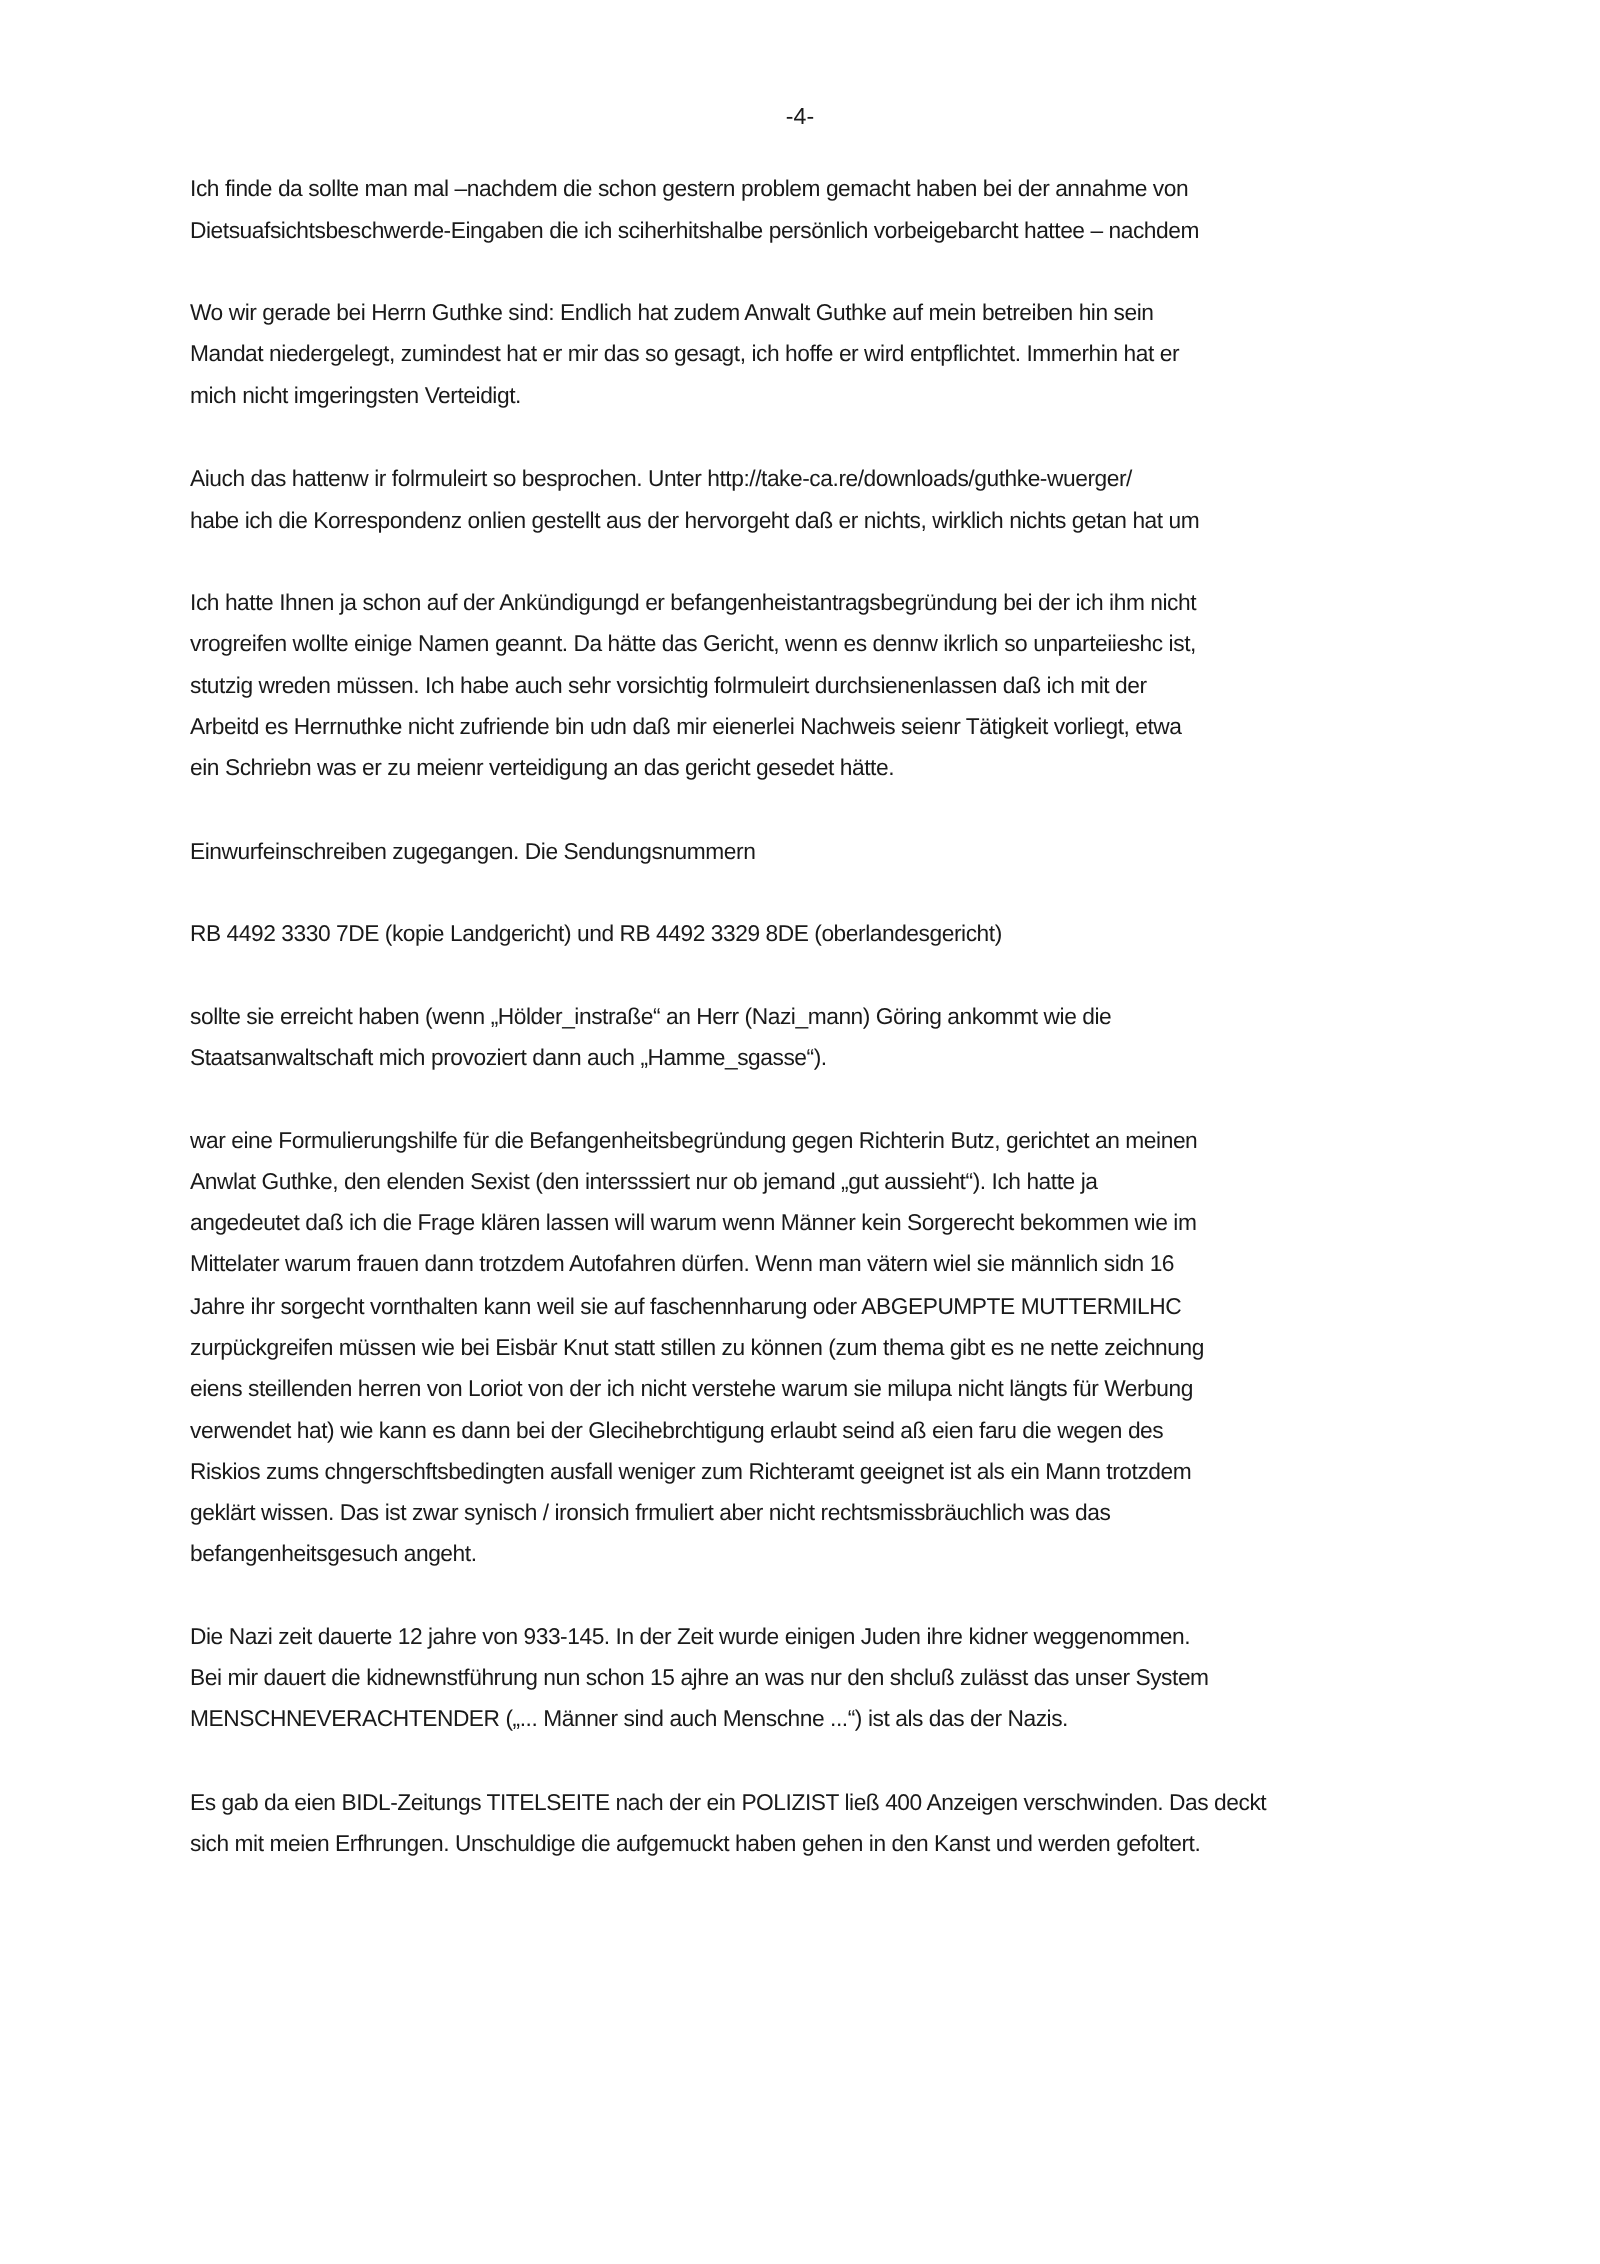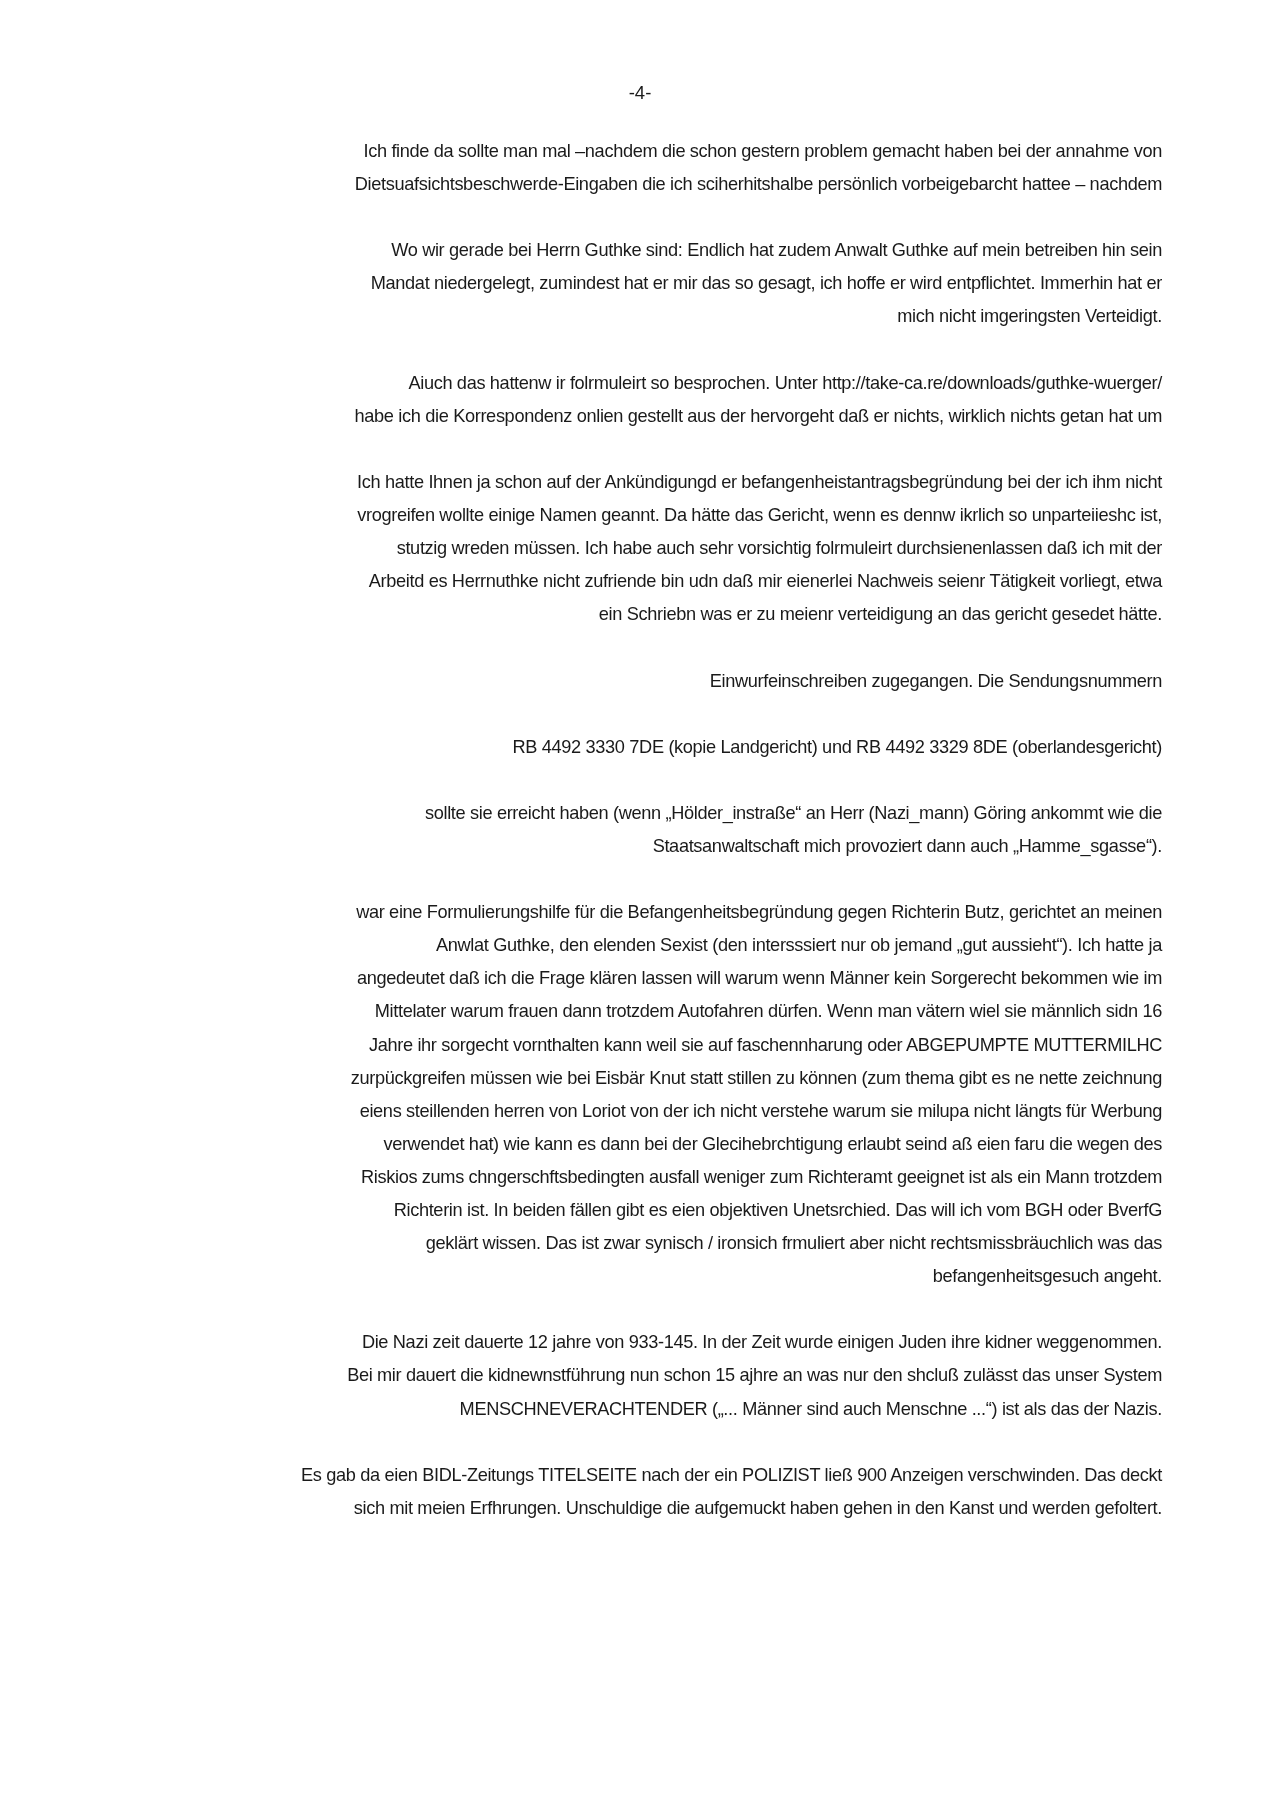--- a/index.html
+++ b/index.html
@@ -42,21 +42,20 @@
       line-height: 33.1px;
       letter-spacing: -0.35px;
       word-spacing: 0px;
     }
     .para {
       margin: 0 0 33.1px 0;
     }
     .line {
       display: block;
       white-space: nowrap;
-      text-align: right;
     }
   </style>
 </head>
 <body>
 
 <div class="page">
   <div class="page-number">-4-</div>
 
   <div class="body">
     <p class="para">
@@ -92,27 +91,26 @@
     <p class="para">
       <span class="line">war eine Formulierungshilfe für die Befangenheitsbegründung gegen Richterin Butz, gerichtet an meinen</span>
       <span class="line">Anwlat Guthke, den elenden Sexist (den intersssiert nur ob  jemand „gut aussieht“). Ich hatte ja</span>
       <span class="line">angedeutet daß ich die Frage klären lassen will warum wenn  Männer kein Sorgerecht bekommen wie im</span>
       <span class="line">Mittelater warum frauen dann trotzdem Autofahren dürfen. Wenn man vätern wiel sie männlich sidn 16</span>
       <span class="line">Jahre ihr sorgecht vornthalten kann weil sie auf faschennharung oder ABGEPUMPTE MUTTERMILHC</span>
       <span class="line">zurpückgreifen müssen wie bei Eisbär Knut statt stillen zu können (zum thema gibt es ne nette zeichnung</span>
       <span class="line">eiens steillenden herren von Loriot von der ich nicht verstehe warum sie milupa nicht längts für Werbung</span>
       <span class="line">verwendet hat) wie kann es dann bei der Glecihebrchtigung erlaubt seind aß eien faru die wegen des</span>
       <span class="line">Riskios zums chngerschftsbedingten ausfall weniger zum Richteramt geeignet ist als ein Mann trotzdem</span>
-      <span class="line">Richterin ist. In beiden fällen gibt es eien objektiven Unetsrchied. Das will ich vom BGH oder BverfG</span>
       <span class="line">geklärt wissen. Das ist zwar synisch / ironsich frmuliert aber nicht rechtsmissbräuchlich was das</span>
       <span class="line">befangenheitsgesuch angeht.</span>
     </p>
     <p class="para">
       <span class="line">Die Nazi zeit dauerte 12 jahre von 933-145. In der Zeit wurde einigen Juden ihre kidner weggenommen.</span>
       <span class="line">Bei mir dauert die kidnewnstführung nun schon 15 ajhre an was nur den shcluß zulässt das unser System</span>
       <span class="line">MENSCHNEVERACHTENDER („... Männer sind auch Menschne ...“) ist als das der Nazis.</span>
     </p>
     <p class="para">
-      <span class="line">Es gab da eien BIDL-Zeitungs TITELSEITE nach der ein POLIZIST ließ 900 Anzeigen verschwinden. Das deckt</span>
+      <span class="line">Es gab da eien BIDL-Zeitungs TITELSEITE nach der ein POLIZIST ließ 400 Anzeigen verschwinden. Das deckt</span>
       <span class="line">sich mit meien Erfhrungen. Unschuldige die aufgemuckt haben gehen in den Kanst und werden gefoltert.</span>
     </p>
   </div>
 </div>
 
 </body></html>

